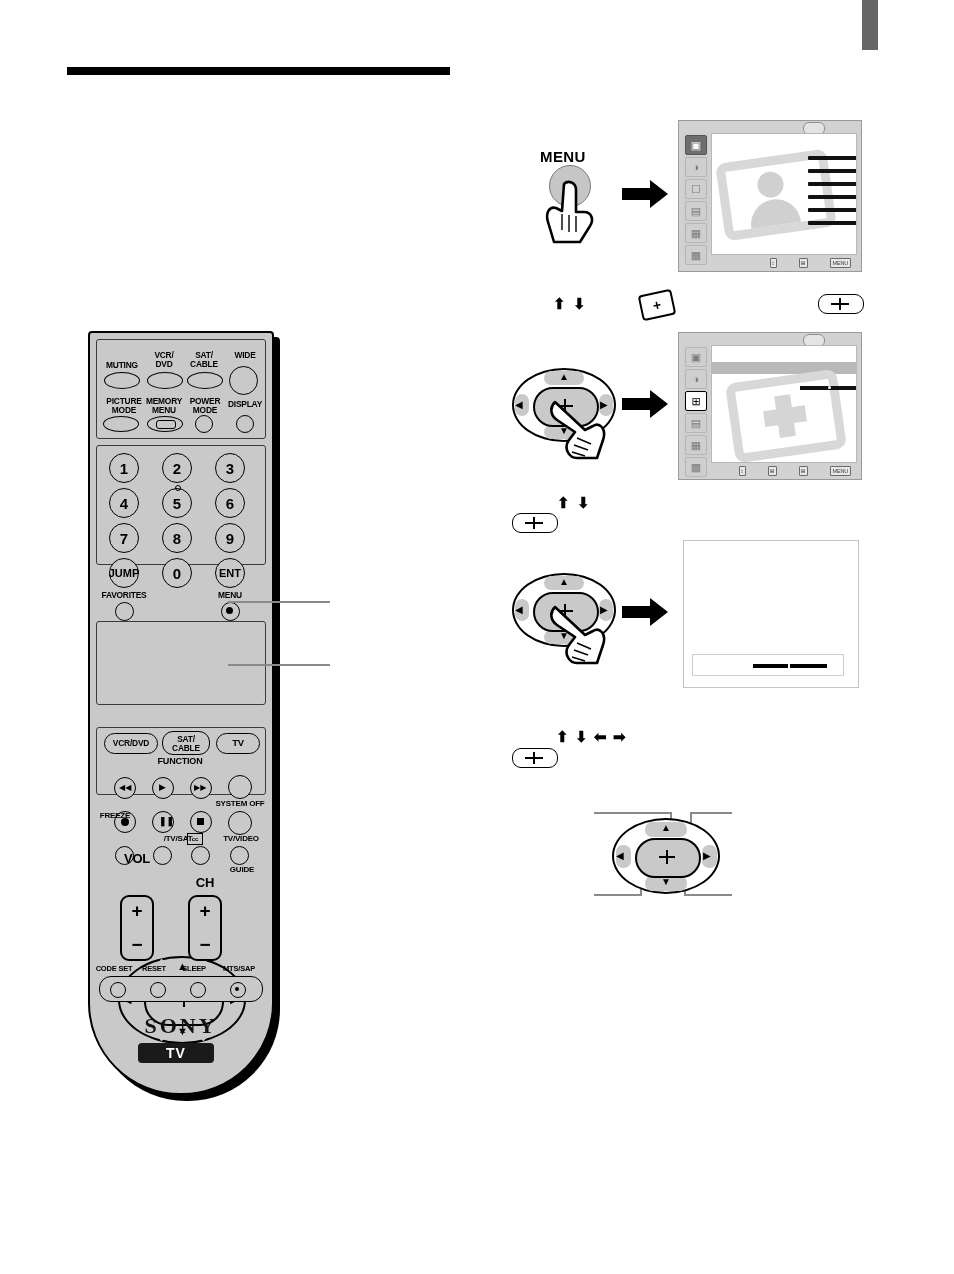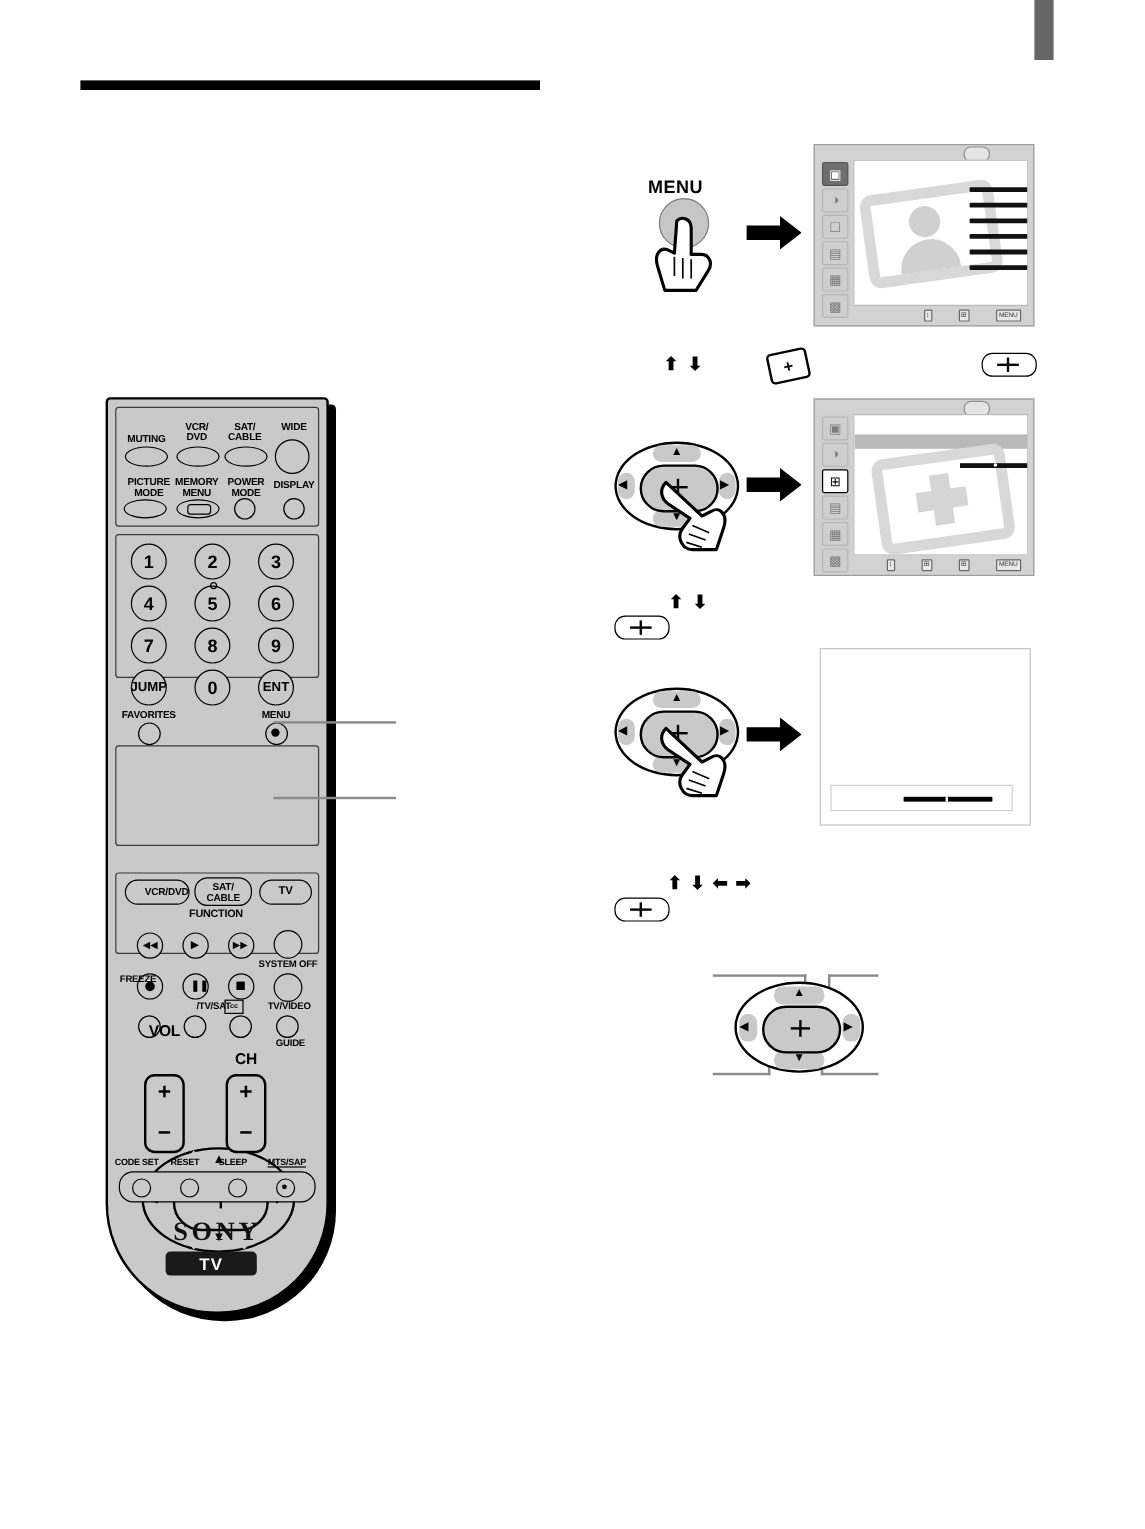--- a/index.html
+++ b/index.html
@@ -189,21 +189,21 @@
           <div style="position:absolute;left:30px;top:18px;width:16px;height:1.6px;background:#000;"></div>
           <div style="position:absolute;left:37px;top:11px;width:1.6px;height:16px;background:#000;"></div>
         </div>
         <div class="dp-arrow" style="left:59px;top:5px;">▲</div>
         <div class="dp-arrow" style="left:59px;top:70px;">▼</div>
         <div class="dp-arrow" style="left:5px;top:38px;">◀</div>
         <div class="dp-arrow" style="left:112px;top:38px;">▶</div>
       </div>
 
       <div class="bottom-pill" style="left:14px;top:400px;width:52px;height:19px;">
-        <div class="btn-label" style="left:0;top:5px;width:52px;text-align:right;">VCR/DVD</div>
+        <div class="btn-label" style="left:0;top:5px;width:52px;">VCR/DVD</div>
       </div>
       <div class="bottom-pill" style="left:72px;top:398px;width:46px;height:22px;">
         <div class="btn-label" style="left:0;top:3px;width:46px;">SAT/
 CABLE</div>
       </div>
       <div class="bottom-pill" style="left:126px;top:400px;width:42px;height:19px;">
         <div class="btn-label" style="left:0;top:5px;width:42px;font-size:9.5px;">TV</div>
       </div>
       <div class="btn-label" style="left:45px;top:424px;width:90px;font-size:9px;">FUNCTION</div>
 
@@ -247,21 +247,21 @@
         <span>−</span>
       </div>
       <div class="vol-rocker" style="left:98px;top:562px;width:34px;height:66px;">
         <span>+</span>
         <span>−</span>
       </div>
 
       <div class="btn-label" style="left:2px;top:632px;width:44px;font-size:7.5px;">CODE SET</div>
       <div class="btn-label" style="left:44px;top:632px;width:40px;font-size:7.5px;">RESET</div>
       <div class="btn-label" style="left:84px;top:632px;width:40px;font-size:7.5px;">SLEEP</div>
-      <div class="btn-label" style="left:124px;top:632px;width:50px;font-size:7.5px;text-decoration:underline;">MTS/SAP</div>
+      <div class="btn-label" style="left:124px;top:632px;width:50px;font-size:7.5px;">MTS/SAP</div>
       <div class="bottom-pill" style="left:9px;top:643px;width:162px;height:24px;border-radius:12px;">
         <div class="circ-btn" style="left:10px;top:5px;width:14px;height:14px;"></div>
         <div class="circ-btn" style="left:50px;top:5px;width:14px;height:14px;"></div>
         <div class="circ-btn" style="left:90px;top:5px;width:14px;height:14px;"></div>
         <div class="circ-btn" style="left:130px;top:5px;width:14px;height:14px;">
           <div style="position:absolute;left:4px;top:4px;width:4px;height:4px;background:#000;border-radius:50%;"></div>
         </div>
       </div>
 
       <div class="sony-logo" style="top:680px;">SONY</div>

